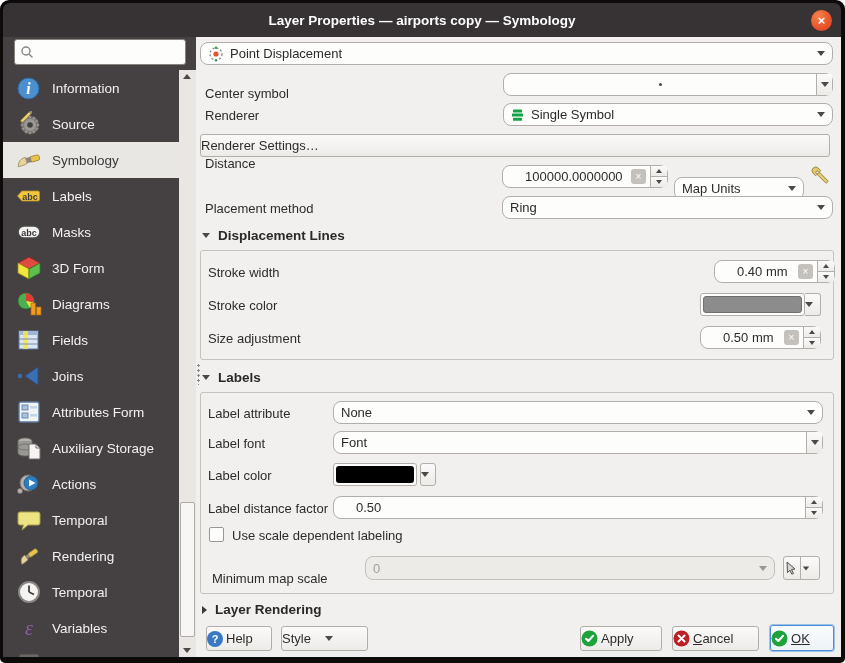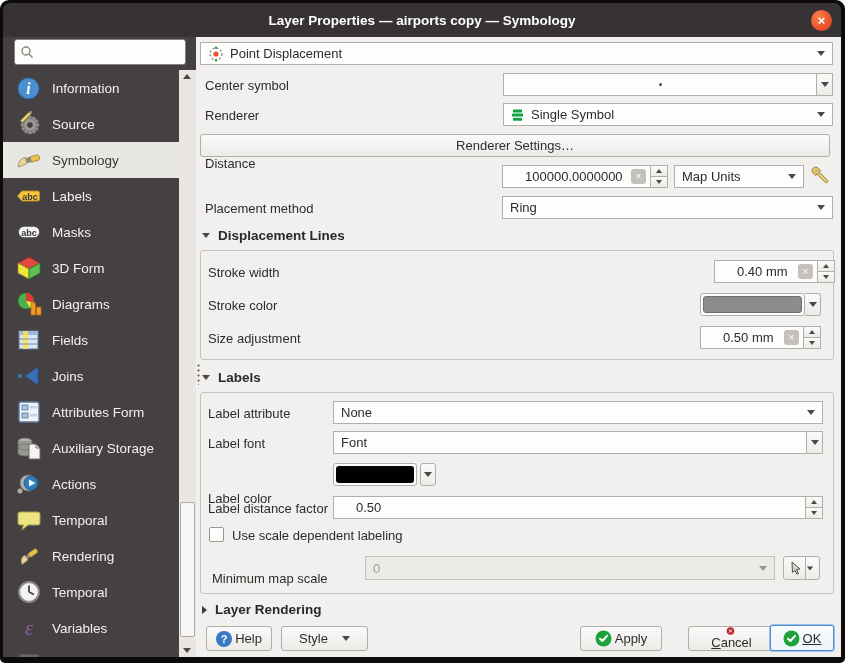--- a/index.html
+++ b/index.html
@@ -18,24 +18,24 @@
   .vscroll { position:absolute; right:0; top:33px; width:17px; bottom:0; background:#e9e6e3; }
   .vscroll .thumb { position:absolute; left:1px; width:15px; top:432px; height:135px; background:#f8f6f4; border:1px solid #aeaba7; border-radius:2px; }
   .tri-up { width:0; height:0; border-left:4px solid transparent; border-right:4px solid transparent; border-bottom:5px solid #4a4947; }
   .tri-dn { width:0; height:0; border-left:4px solid transparent; border-right:4px solid transparent; border-top:5px solid #4a4947; }
   .tri-rt { width:0; height:0; border-top:4px solid transparent; border-bottom:4px solid transparent; border-left:5px solid #3a3a38; }
   .vscroll .au { position:absolute; top:4px; left:4px; }
   .vscroll .ad { position:absolute; bottom:4px; left:4px; }
   .main { position:absolute; left:196px; top:37px; right:4px; bottom:6px; background:#f2f0ee; }
   .abs { position:absolute; }
   .flabel { position:absolute; font-size:13px; color:#2e2c2a; }
-  .combo, .spin { position:absolute; background:#fdfdfc; border:1px solid #b2afab; border-radius:0; display:flex; align-items:center; font-size:13px; color:#2e2c2a; }
+  .combo, .spin { position:absolute; background:#fdfdfc; border:1px solid #b2afab; border-radius:8px; display:flex; align-items:center; font-size:13px; color:#2e2c2a; }
   .combo { padding-left:7px; }
   .combo .arrow { margin-left:auto; margin-right:7px; }
-  .pushbtn { position:absolute; background:linear-gradient(#fbfaf9,#edebe8); border:1px solid #b2afab; border-radius:3px; display:flex; align-items:center; justify-content:center; font-size:13px; color:#2e2c2a; }
+  .pushbtn { position:absolute; background:linear-gradient(#fbfaf9,#edebe8); border:1px solid #b2afab; border-radius:3px; display:flex; align-items:center; justify-content:flex-start; font-size:13px; color:#2e2c2a; }
   .spin .val { padding-left:22px; }
   .clearic { width:15px; height:15px; border-radius:3px; background:#c4c1bd; color:#fff; font-size:10px; line-height:15px; text-align:center; margin-left:auto; margin-right:4px; }
   .spinner { width:17px; align-self:stretch; border-left:1px solid #b2afab; display:flex; flex-direction:column; }
   .spinner div { flex:1; display:flex; align-items:center; justify-content:center; background:linear-gradient(#fbfaf9,#edebe8); }
   .spinner div:first-child { border-bottom:1px solid #b2afab; border-radius:0 2px 0 0; }
   .spinner div:last-child { border-radius:0 0 2px 0; }
   .spinner .t { width:0; height:0; border-left:3.5px solid transparent; border-right:3.5px solid transparent; }
   .spinner .up { border-bottom:4px solid #4a4947; }
   .spinner .dn { border-top:4px solid #4a4947; }
   .groupbox { position:absolute; border:1px solid #c6c3bf; border-radius:3px; }
@@ -270,21 +270,21 @@
       <svg width="16" height="16" viewBox="0 0 16 16" style="margin-right:6px;">
           <circle cx="8" cy="8" r="6" fill="none" stroke="#7a7a7a" stroke-width="1.2" stroke-dasharray="2 2"></circle>
           <circle cx="8" cy="8" r="2.6" fill="#e8532a"></circle>
           <circle cx="8" cy="1.7" r="1.2" fill="#2f9e44"></circle>
           <circle cx="8" cy="14.3" r="1.2" fill="#2f9e44"></circle>
         </svg>
       <span>Point Displacement</span>
       <span class="arrow"></span>
     </div>
 
-    <span class="flabel" style="left:9px; top:41px;">Center symbol</span>
+    <span class="flabel" style="left:9px; top:49px;">Center symbol</span>
     <div class="combo" style="left:307px; top:36px; width:330px; height:23px; padding-left:0;">
       <div style="flex:1; display:flex; align-items:center; justify-content:center;">
           <span style="width:3px; height:3px; border-radius:50%; background:#4a4a4a;"></span>
         </div>
       <div class="splitarrow">
           <span class="arrow" style="margin:0;"></span>
         </div>
     </div>
 
     <span class="flabel" style="left:9px; top:71px;">Renderer</span>
@@ -308,21 +308,21 @@
       <span class="clearic">×</span>
       <div class="spinner">
           <div>
             <span class="t up"></span>
           </div>
           <div>
             <span class="t dn"></span>
           </div>
         </div>
     </div>
-    <div class="combo" style="left:478px; top:128px; width:130px; height:23px;">
+    <div class="combo" style="left:478px; top:140px; width:130px; height:23px;">
       <span>Map Units</span>
       <span class="arrow"></span>
     </div>
     <svg class="abs" style="left:612px; top:126px;" width="26" height="26" viewBox="0 0 26 26">
         <g transform="rotate(-45 13 13)">
           <rect x="11.4" y="9" width="3.2" height="13" rx="1.4" fill="#e3cb70" stroke="#94803a" stroke-width="0.9"></rect>
           <path d="M9.4 9 L9.4 5.5 A3.6 3.6 0 0 1 16.6 5.5 L16.6 9 L14.2 9 L14.2 6.5 L11.8 6.5 L11.8 9 Z" fill="#e3cb70" stroke="#94803a" stroke-width="0.9"></path>
         </g>
       </svg>
 
@@ -387,21 +387,21 @@
     </div>
 
     <span class="flabel" style="left:12px; top:399px;">Label font</span>
     <div class="combo" style="left:137px; top:394px; width:490px; height:23px; padding-left:7px;">
       <span>Font</span>
       <div class="splitarrow">
           <span class="arrow" style="margin:0;"></span>
         </div>
     </div>
 
-    <span class="flabel" style="left:12px; top:454px;">Label color</span>
+    <span class="flabel" style="left:12px; top:431px;">Label color</span>
     <div class="abs" style="left:137px; top:426px; width:84px; height:23px; border:1px solid #b2afab; border-radius:3px; background:#fdfdfc; padding:2px;">
       <div style="width:100%; height:100%; border-radius:3px; background:#000;"></div>
     </div>
     <div class="pushbtn" style="left:224px; top:426px; width:16px; height:23px;">
         <span class="arrow"></span>
       </div>
 
     <span class="flabel" style="left:12px; top:464px;">Label distance factor</span>
     <div class="spin" style="left:137px; top:459px; width:490px; height:23px;">
       <span class="val">0.50</span>
@@ -445,21 +445,21 @@
       <span>Style</span>
       <span class="arrow" style="margin-left:14px;"></span>
     </div>
     <div class="pushbtn" style="left:384px; top:589px; width:82px; height:25px;">
       <svg width="17" height="17" viewBox="0 0 17 17" style="margin-right:3px;">
           <circle cx="8.5" cy="8.5" r="8" fill="#1ea33c"></circle>
           <path d="M5 8.7 L7.4 11 L12 5.8" fill="none" stroke="#fff" stroke-width="2" stroke-linecap="round" stroke-linejoin="round"></path>
         </svg>
       <span>Apply</span>
     </div>
-    <div class="pushbtn" style="left:492px; top:589px; width:87px; height:25px;flex-direction:column;">
+    <div class="pushbtn" style="left:476px; top:589px; width:87px; height:25px;">
       <svg width="17" height="17" viewBox="0 0 17 17" style="margin-right:3px;">
           <circle cx="8.5" cy="8.5" r="8" fill="#bb2025"></circle>
           <path d="M5.5 5.5 L11.5 11.5 M11.5 5.5 L5.5 11.5" stroke="#fff" stroke-width="2" stroke-linecap="round"></path>
         </svg>
       <span class="u-first">Cancel</span>
     </div>
     <div class="pushbtn" style="left:574px; top:588px; width:64px; height:26px; border:1px solid #4a90d9; box-shadow:0 0 0 1px rgba(74,144,217,0.5); background:linear-gradient(#fafcfe,#eef3f8);text-decoration:underline;">
       <svg width="17" height="17" viewBox="0 0 17 17" style="margin-right:3px;">
           <circle cx="8.5" cy="8.5" r="8" fill="#1ea33c"></circle>
           <path d="M5 8.7 L7.4 11 L12 5.8" fill="none" stroke="#fff" stroke-width="2" stroke-linecap="round" stroke-linejoin="round"></path>

